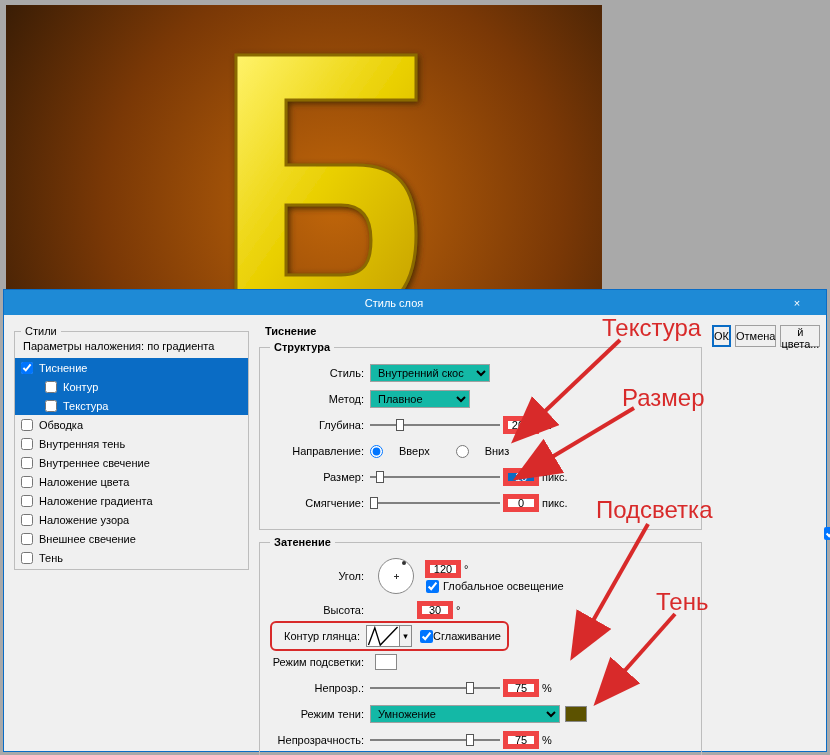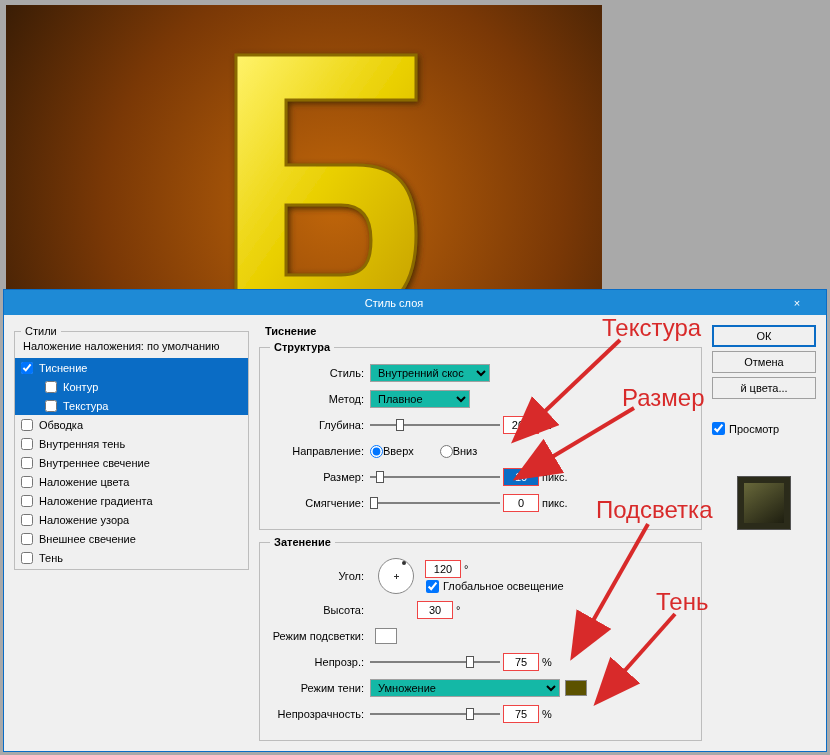--- a/index.html
+++ b/index.html
@@ -29,42 +29,42 @@
 
 .props-col { flex: 1; position: relative; }
 .props-col fieldset { border: 1px solid #bdbdbd; margin-bottom: 6px; padding: 6px 10px 12px 10px; }
 .props-col legend { padding: 0 4px; font-weight: bold; }
 .row { display: flex; align-items: center; height: 24px; margin: 2px 0; }
 .row label { width: 100px; text-align: right; padding-right: 6px; }
 .row select { width: 120px; height: 18px; border: 1px solid #a0a0a0; background: #14b8a6; font-size: 11px; padding: 0 3px; }
 .row .slider { width: 130px; height: 14px; position: relative; }
 .row .track { position: absolute; top: 6px; left: 0; right: 0; height: 2px; background: #808080; }
 .row .thumb { position: absolute; top: 1px; width: 8px; height: 12px; background: #fff; border: 1px solid #555; }
-.row input[type=text] { width: 36px; height: 18px; border: 1px solid #ef4444; text-align: center; margin: 0 3px; }
+.row input[type=text] { width: 36px; height: 18px; border: 5px solid #ef4444; text-align: center; margin: 0 3px; }
 .row input[type=text].sel { background: #0a6cc5; color: #fff; }
 .row .unit { }
 .radio-grp { display: flex; gap: 20px; }
-.radio-grp label { width: auto; text-align: left; display: flex; align-items: center; gap: 0; }
+.radio-grp label { width: auto; text-align: left; display: flex; align-items: center; gap: 16px; }
 .radio-grp input { margin: 0; }
 .angle-widget { width: 36px; height: 36px; border: 1px solid #888; border-radius: 50%; background: #fff; position: relative; margin: 0 8px; }
 .angle-widget .dot { width: 4px; height: 4px; background: #333; border-radius: 50%; position: absolute; top: 2px; left: 23px; }
 .angle-widget .cross { position: absolute; top: 15px; left: 15px; width: 5px; height: 5px; }
 .angle-widget .cross::before,.angle-widget .cross::after{content:"";position:absolute;background:#333;}
 .angle-widget .cross::before{width:5px;height:1px;top:2px;}
 .angle-widget .cross::after{height:5px;width:1px;left:2px;}
 .contour-box { width: 34px; height: 22px; border: 1px solid #888; background: #fff; position: relative; display:inline-block; }
 .contour-box svg { width: 100%; height: 100%; }
 .contour-dd { width: 12px; height: 22px; border: 1px solid #888; border-left: 0; display:inline-flex; align-items:center; justify-content:center; font-size:9px; }
 .chk { display: flex; align-items: center; }
 .chk input { margin: 0 4px; }
 .color-swatch { width: 22px; height: 16px; border: 1px solid #888; margin-left: 5px; display: inline-block; }
 .highlight-row-box { border: 2px solid #d82a2a; border-radius: 6px; padding: 2px 6px; display: inline-flex; align-items: center; }
 
 
-.right-col { width: 104px; display: flex; flex-direction: column; gap: 4px; align-items: stretch; }
+.right-col { width: 104px; display: flex; flex-direction: row; gap: 4px; align-items: stretch; }
 .right-col button { height: 22px; border: 1px solid #a0a0a0; background: #f0f0f0; }
 .right-col button.primary { border: 2px solid #0a6cc5; }
 .pv-check { display: flex; align-items: center; gap: 4px; margin: 19px 0; }
 .pv-swatch { width: 54px; height: 54px; background: #2b2b1a; border: 1px solid #555; margin-top: 18px; align-self: center; position: relative; }
 .pv-swatch::after { content:""; position:absolute; inset:6px; background:linear-gradient(145deg,#68683a,#1e1e10); }
 
 
 .annot { position: absolute; font-size: 24px; color: #d82a2a; font-weight: 500; z-index: 50; }
 .arrow-svg { position: absolute; z-index: 49; pointer-events:none; }
 </style>
@@ -94,21 +94,21 @@
     <span>Стиль слоя</span>
     <div class="close-btn">
         <span>×</span>
       </div>
   </div>
   <div class="dlg-body">
 
     <div class="styles-col">
       <fieldset>
         <legend>Стили</legend>
-        <div class="blend-def">Наложение наложения: по умолчанию</div>
+        <div class="blend-def">Параметры наложения: по градиента</div>
         <div id="style-list">
             <div class="style-item selected">
               <input type="checkbox" checked="" style="">
               <span>Тиснение</span>
             </div>
             <div class="style-item selected sub">
               <input type="checkbox" style="">
               <span>Контур</span>
             </div>
             <div class="style-item selected sub">
@@ -222,20 +222,34 @@
               <input type="checkbox" checked="" style="">
               <span>Глобальное освещение</span>
             </div>
           </div>
         </div>
         <div class="row">
           <label>Высота:</label>
           <div style="width:44px"></div>
           <input type="text" value="30" style="">
           <span>°</span>
+        </div>
+        <div class="row">
+          <span class="highlight-row-box">
+            <label style="width:88px">Контур глянца:</label>
+            <span class="contour-box">
+              <svg viewBox="0 0 34 22">
+                  <polyline points="1,21 8,2 14,21 33,1" fill="none" stroke="#000" stroke-width="1.5"></polyline>
+                </svg>
+            </span>
+            <span class="contour-dd">▾</span>
+            <span style="width:8px"></span>
+            <input type="checkbox" checked="" style="">
+            <span>Сглаживание</span>
+          </span>
         </div>
         <div class="row">
           <label>Режим подсветки:</label>
           <span class="color-swatch" style="background:#ffffff"></span>
         </div>
         <div class="row">
           <label>Непрозр.:</label>
           <div class="slider">
               <div class="track"></div>
               <div class="thumb" style="left:96px"></div>

